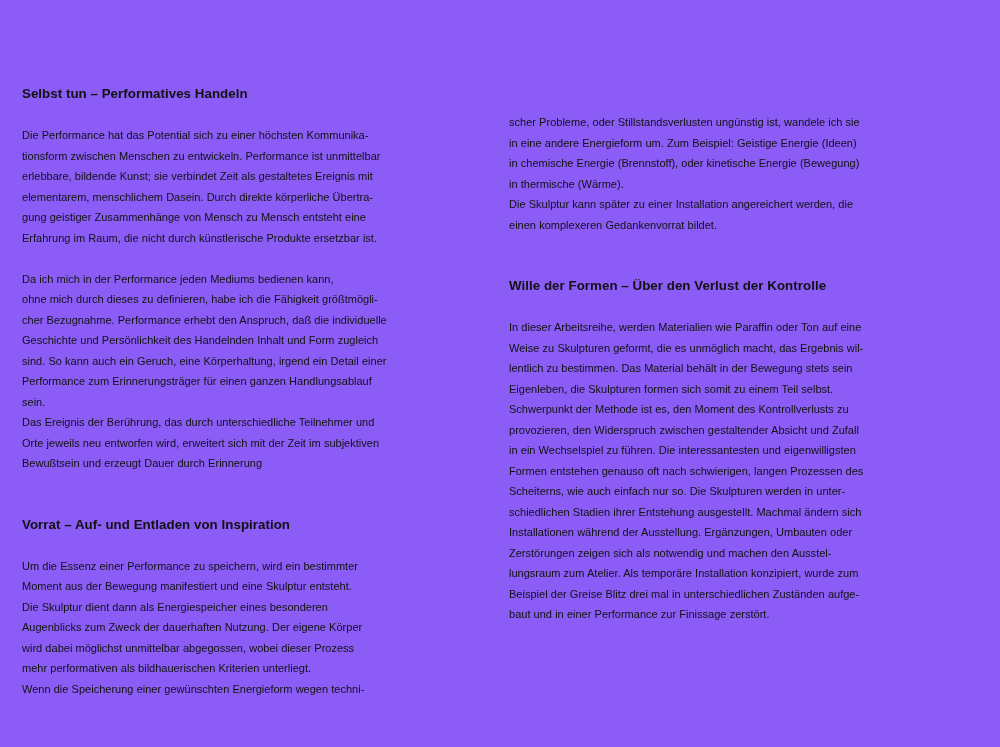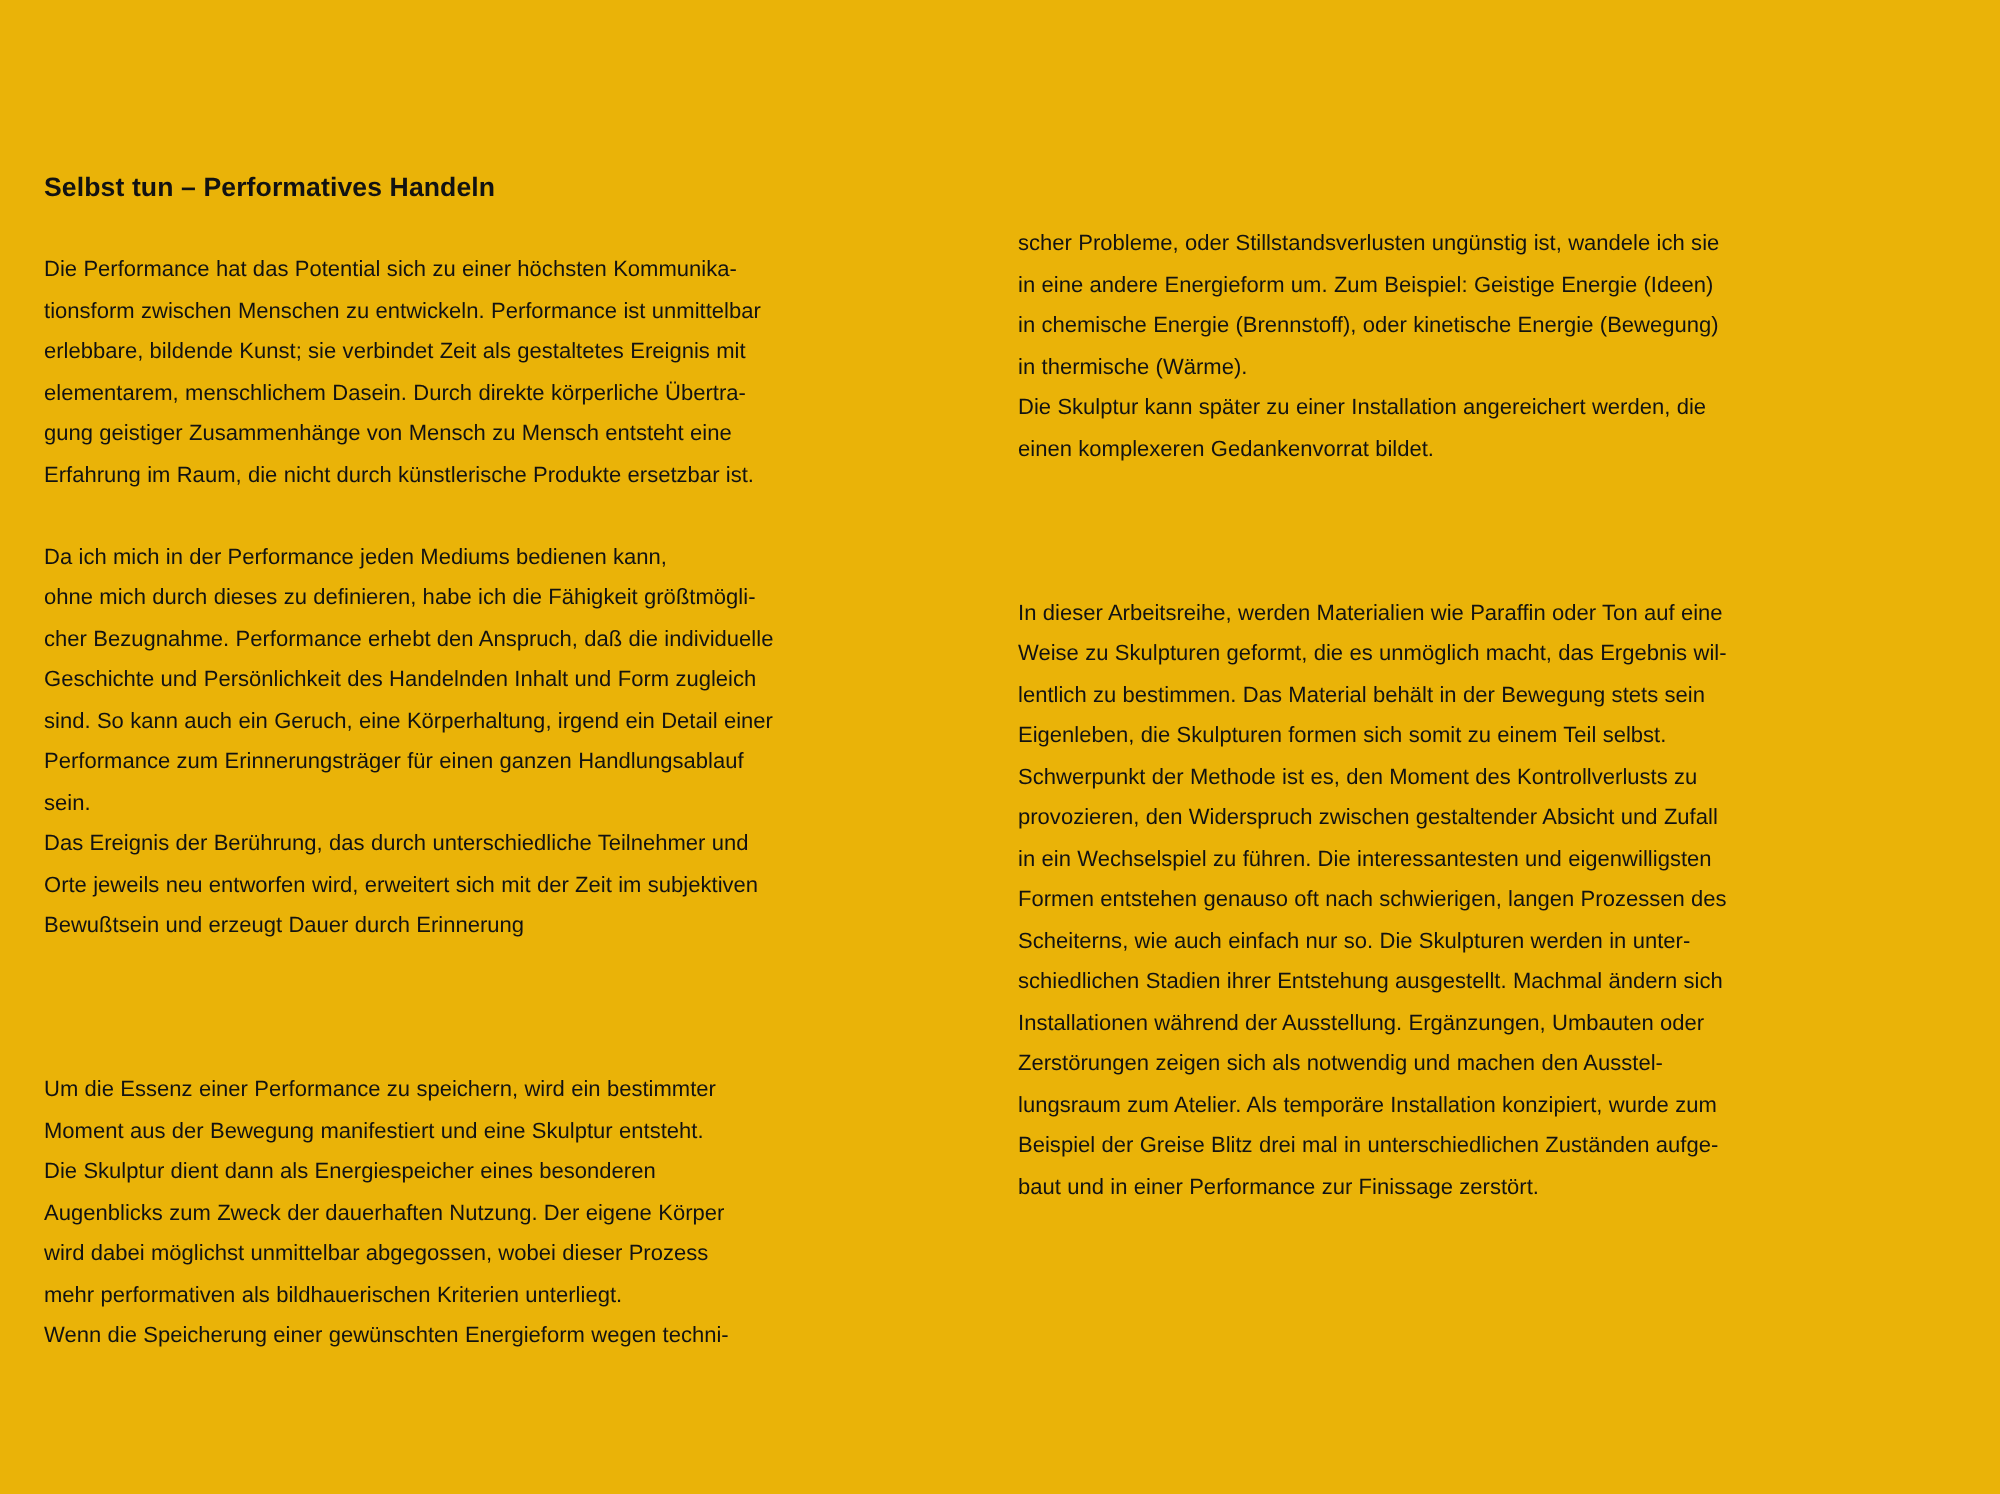--- a/index.html
+++ b/index.html
@@ -14,21 +14,21 @@
     font-family: "Liberation Sans", sans-serif;
     color: #121212;
     -webkit-font-smoothing: antialiased;
     overflow: hidden;
   }
 
   .page {
     position: relative;
     width: 1000px;
     height: 747px;
-    background: #eab308;
+    background: #8b5cf6;
     box-sizing: border-box;
     padding: 84px 30px 0 22px;
   }
 
   .columns {
     display: flex;
     flex-direction: row;
     align-items: flex-start;
     gap: 25px;
   }
@@ -94,20 +94,21 @@
 Performance zum Erinnerungsträger für einen ganzen Handlungsablauf
 sein.
 Das Ereignis der Berührung, das durch unterschiedliche Teilnehmer und
 Orte jeweils neu entworfen wird, erweitert sich mit der Zeit im subjektiven
 Bewußtsein und erzeugt Dauer durch Erinnerung</p>
       </section>
 
       <div class="gap-before-heading"></div>
 
       <section class="section">
+        <h2 class="section-heading">Vorrat – Auf- und Entladen von Inspiration</h2>
         <div class="gap-after-heading"></div>
         <p class="para">Um die Essenz einer Performance zu speichern, wird ein bestimmter
 Moment aus der Bewegung manifestiert und eine Skulptur entsteht.
 Die Skulptur dient dann als Energiespeicher eines besonderen
 Augenblicks zum Zweck der dauerhaften Nutzung. Der eigene Körper
 wird dabei möglichst unmittelbar abgegossen, wobei dieser Prozess
 mehr performativen als bildhauerischen Kriterien unterliegt.
 Wenn die Speicherung einer gewünschten Energieform wegen techni-</p>
       </section>
 
@@ -120,20 +121,21 @@
 in eine andere Energieform um. Zum Beispiel: Geistige Energie (Ideen)
 in chemische Energie (Brennstoff), oder kinetische Energie (Bewegung)
 in thermische (Wärme).
 Die Skulptur kann später zu einer Installation angereichert werden, die
 einen komplexeren Gedankenvorrat bildet.</p>
       </section>
 
       <div class="gap-before-heading-sm"></div>
 
       <section class="section">
+        <h2 class="section-heading">Wille der Formen – Über den Verlust der Kontrolle</h2>
         <div class="gap-after-heading"></div>
         <p class="para">In dieser Arbeitsreihe, werden Materialien wie Paraffin oder Ton auf eine
 Weise zu Skulpturen geformt, die es unmöglich macht, das Ergebnis wil-
 lentlich zu bestimmen. Das Material behält in der Bewegung stets sein
 Eigenleben, die Skulpturen formen sich somit zu einem Teil selbst.
 Schwerpunkt der Methode ist es, den Moment des Kontrollverlusts zu
 provozieren, den Widerspruch zwischen gestaltender Absicht und Zufall
 in ein Wechselspiel zu führen. Die interessantesten und eigenwilligsten
 Formen entstehen genauso oft nach schwierigen, langen Prozessen des
 Scheiterns, wie auch einfach nur so. Die Skulpturen werden in unter-

